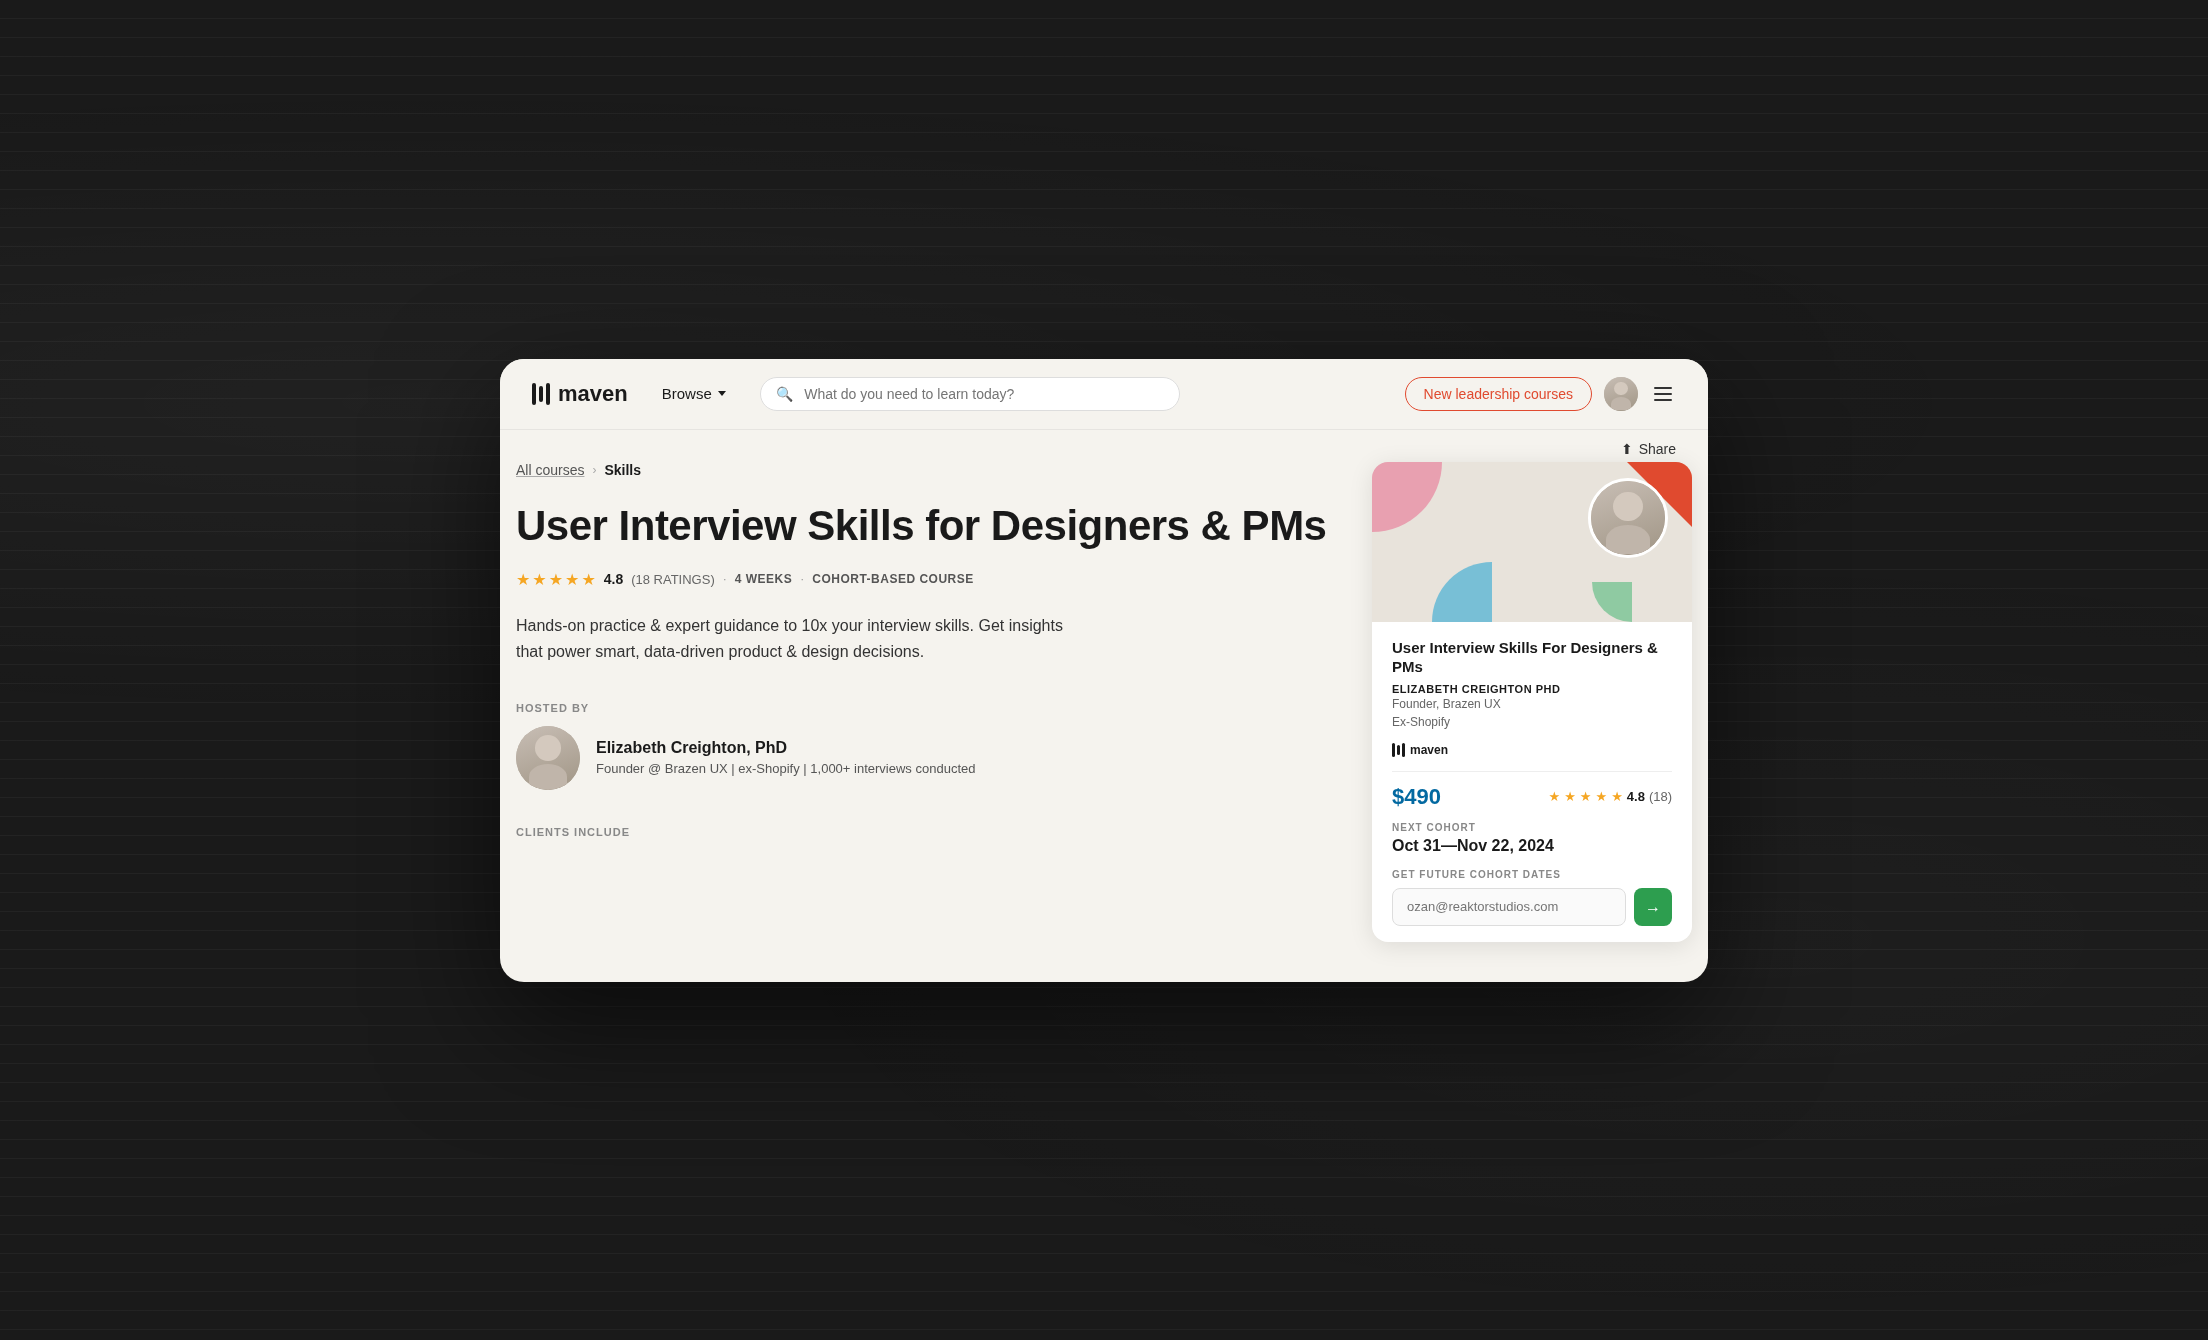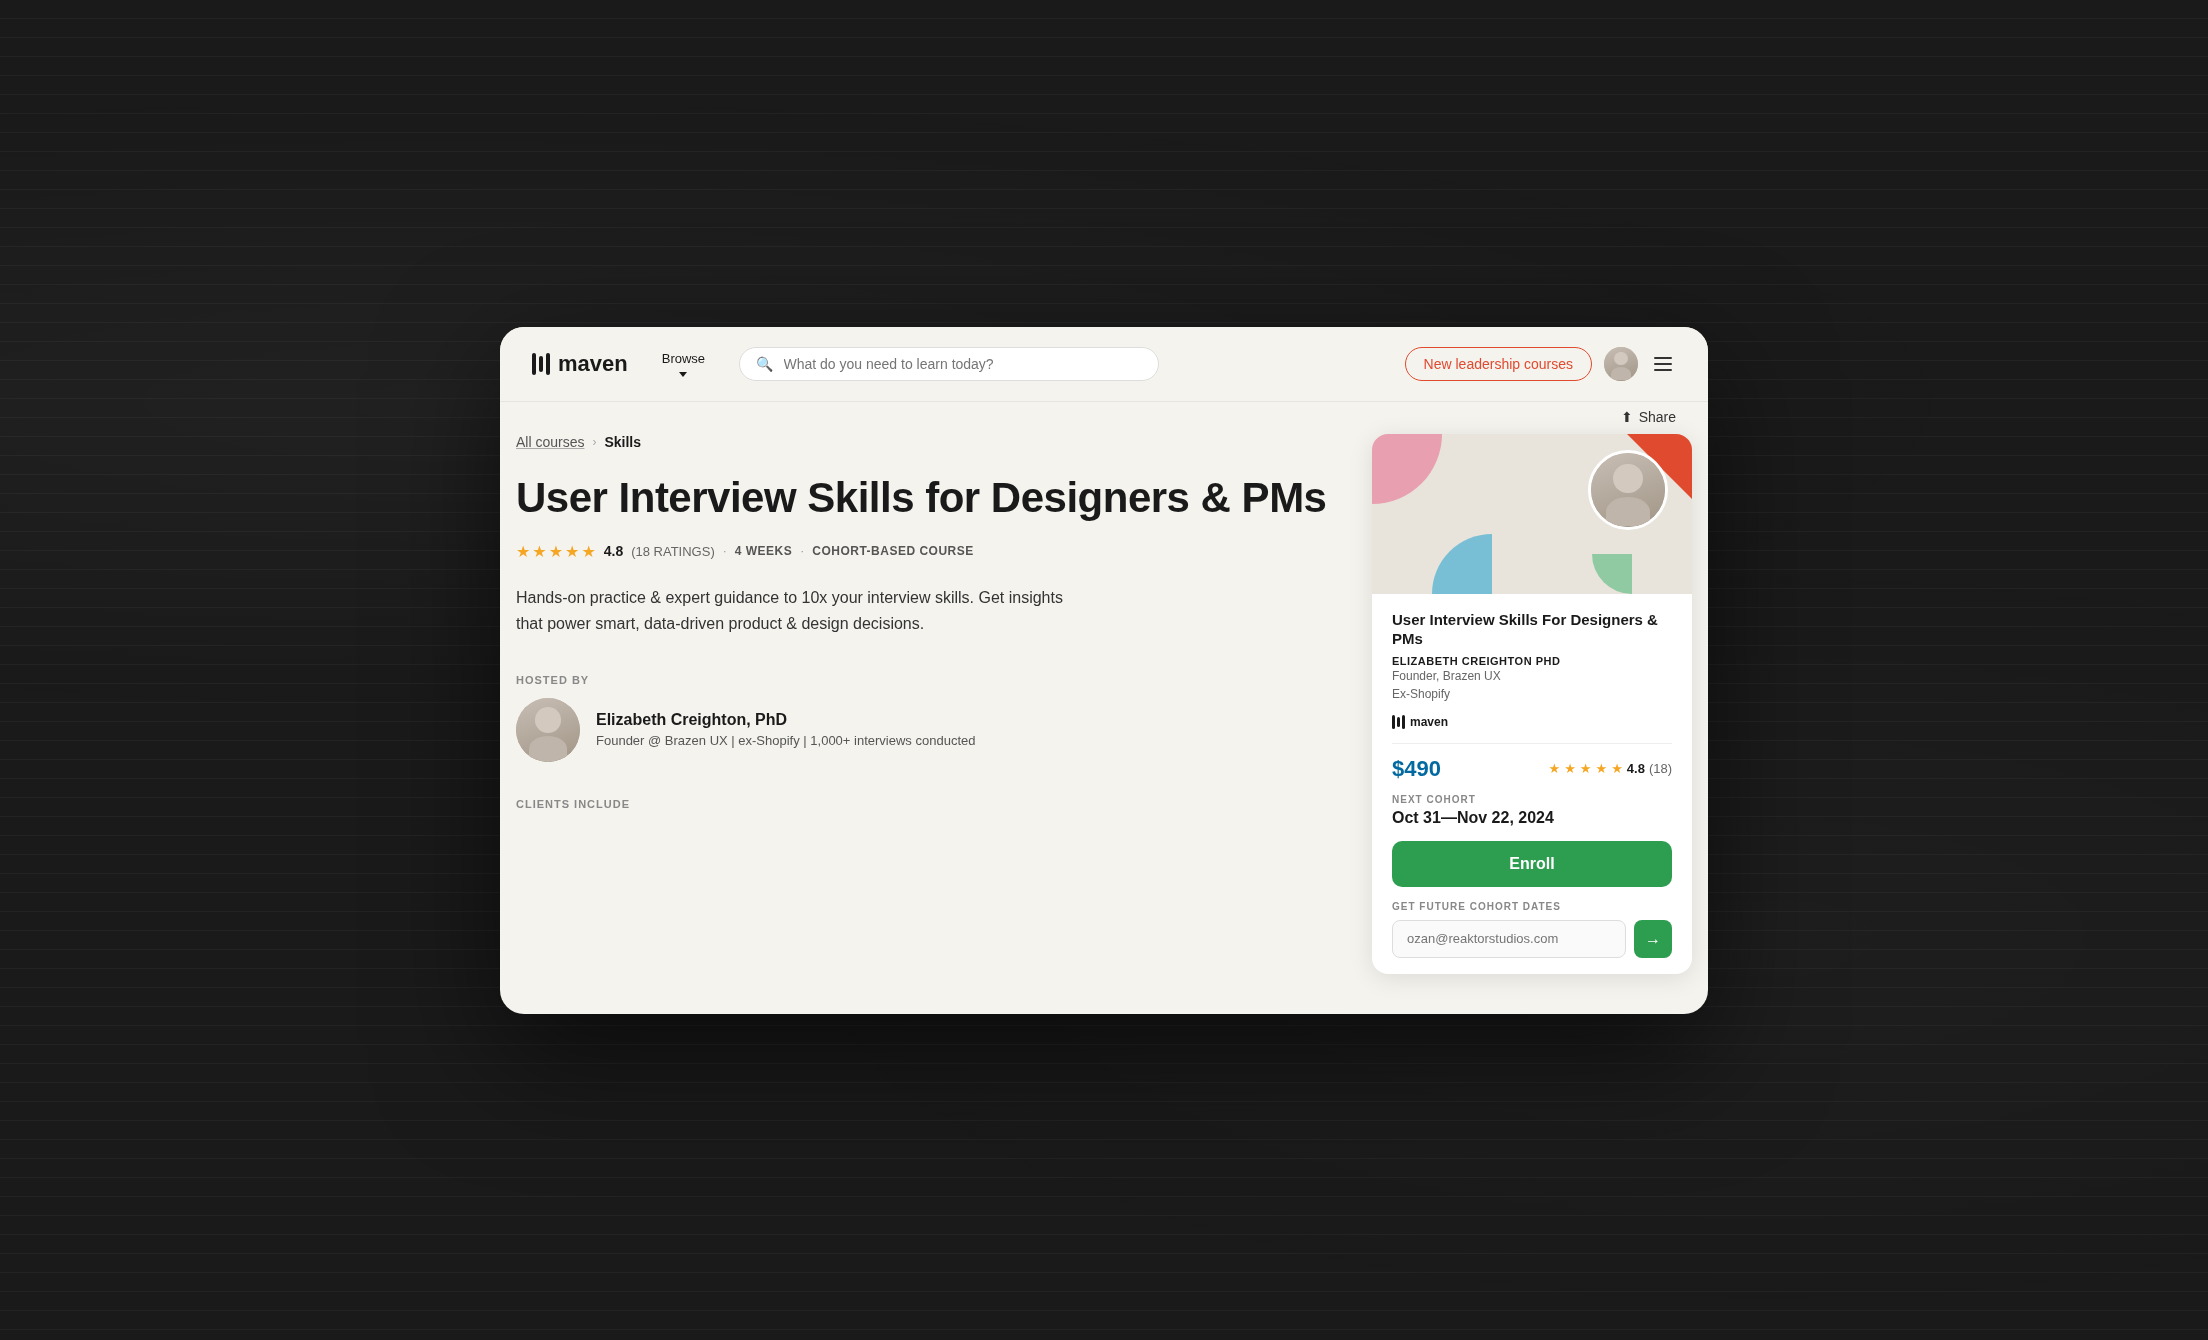--- a/index.html
+++ b/index.html
@@ -76,28 +76,27 @@
     .logo-bar:nth-child(1) { height: 22px; }
     .logo-bar:nth-child(2) { height: 16px; }
     .logo-bar:nth-child(3) { height: 22px; }
 
     .browse-btn {
       display: flex;
       align-items: center;
       gap: 6px;
       background: none;
       border: none;
-      font-size: 13px;
+      font-size: 15px;
       font-weight: 500;
       color: #1a1a1a;
       cursor: pointer;
       padding: 6px 10px;
       border-radius: 8px;
       white-space: nowrap;
-      flex-direction: column;
     }
 
     .chevron-down {
       width: 0;
       height: 0;
       border-left: 4px solid transparent;
       border-right: 4px solid transparent;
       border-top: 5px solid #1a1a1a;
     }
 
@@ -708,21 +707,20 @@
             <span style="color:#f5a623;">★</span>
             <span style="color:#f5a623;">★</span>
             <span style="font-weight:600;color:#1a1a1a;">4.8</span>
             <span style="color:#666;">(18)</span>
           </div>
         </div>
 
         <div class="card-cohort-label">NEXT COHORT</div>
         <div class="card-cohort-date">Oct 31—Nov 22, 2024</div>
 
-        <button class="enroll-btn">Enroll</button>
 
         <div class="future-cohort-label">GET FUTURE COHORT DATES</div>
         <div class="email-row">
           <input type="email" class="email-input" placeholder="ozan@reaktorstudios.com" style="">
           <button class="email-submit">
             <span>→</span>
           </button>
         </div>
       </div>
 

